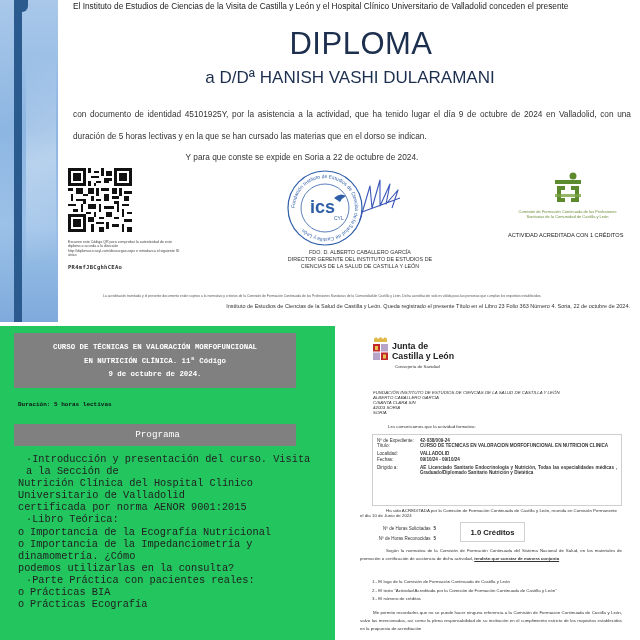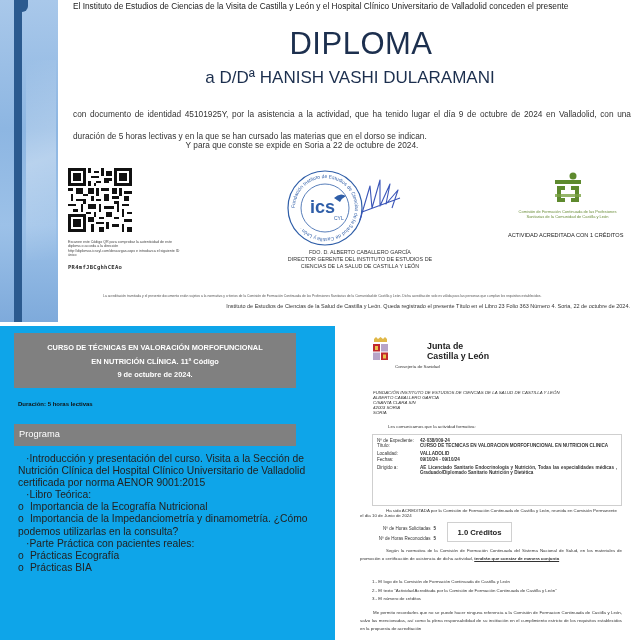--- a/index.html
+++ b/index.html
@@ -24,71 +24,71 @@
     background: linear-gradient(160deg, rgba(255,255,255,0) 0%, rgba(255,255,255,0.35) 50%, rgba(255,255,255,0) 100%);
   }
 
   .intro { position: absolute; left: 73px; top: 1px; font-size: 8.3px; color: #222; white-space: nowrap; }
   .title { position: absolute; left: 0; width: 640px; top: 26px; text-align: center; padding-left: 82px;
     font-size: 31px; color: #1c2f4e; letter-spacing: 0.5px; }
   .recipient { position: absolute; left: 0; width: 640px; top: 68px; text-align: center; padding-left: 60px;
     font-size: 17px; color: #1c2f4e; }
   .body-text { position: absolute; left: 73px; width: 558px; top: 103px; font-size: 8.3px; line-height: 22px;
     text-align: justify; color: #333; }
-  .expedition { position: absolute; left: 0; width: 544px; padding-left: 60px; top: 140px; text-align: center; font-size: 8.3px; color: #333; }
+  .expedition { position: absolute; left: 0; width: 544px; padding-left: 60px; top: 152px; text-align: center; font-size: 8.3px; color: #333; }
 
   .qr-block { position: absolute; left: 68px; top: 168px; width: 115px; }
   .qr { width: 64px; height: 64px; background: #fff; position: relative; }
   .qr svg { display: block; }
   .qr-caption { margin-top: 8px; font-size: 3.6px; line-height: 4.4px; color: #444; width: 112px; }
   .qr-id { margin-top: 6px; font-size: 5.5px; font-weight: bold; color: #333; letter-spacing: 0.3px; font-family: "DejaVu Sans Mono", monospace; }
 
   .seal-block { position: absolute; left: 282px; top: 168px; width: 150px; height: 80px; }
   .signer { position: absolute; left: 245px; width: 230px; top: 249px; text-align: center; font-size: 5.4px; line-height: 7px; color: #333; }
 
   .ccfc-block { position: absolute; left: 495px; top: 172px; width: 145px; text-align: center; }
   .ccfc-logo { width: 30px; height: 34px; margin: 0 auto; }
   .ccfc-text { font-size: 4px; line-height: 5px; color: #6b8e3a; margin-top: 3px; }
   .credits-label { position: absolute; left: 508px; top: 232px; font-size: 5.6px; color: #222; white-space: nowrap; }
 
   .legal { position: absolute; left: 103px; top: 294px; font-size: 3.4px; color: #555; white-space: nowrap; }
   .registry { position: absolute; right: 10px; top: 303px; font-size: 5.5px; color: #333; white-space: nowrap; }
 
   
-  .program-page { position: absolute; left: 0; top: 326px; width: 335px; height: 314px; background: #0ea5e9; }
+  .program-page { position: absolute; left: 0; top: 326px; width: 335px; height: 314px; background: #22c55e; font-family: Liberation Mono, monospace; }
   .course-box { position: absolute; left: 14px; top: 7px; width: 282px; height: 55px; background: #808080;
     color: #fff; font-weight: bold; text-align: center; font-size: 7.4px; line-height: 13.5px; padding-top: 8px; }
   .duration { position: absolute; left: 18px; top: 75px; font-size: 6px; font-weight: bold; color: #111; }
   .program-header { position: absolute; left: 14px; top: 98px; width: 282px; height: 22px; background: #808080;
-    color: #fff; font-size: 9.3px; padding: 5px 0 0 5px; }
+    color: #fff; font-size: 9.3px; padding: 5px 0 0 5px; text-align: center; }
   .program-list { position: absolute; left: 18px; top: 127px; width: 300px; font-size: 10.3px; line-height: 12.1px; color: #222; }
   .program-list .indent { padding-left: 8px; }
   .program-list .bullet { padding-left: 0; }
   .program-list .bullet .o { display: inline-block; width: 12px; }
 
   
   .letter { position: absolute; left: 340px; top: 326px; width: 300px; height: 314px; background: #fff; }
   .jcyl { position: absolute; left: 32px; top: 10px; }
   .jcyl-emblem { position: absolute; left: 0; top: 0; width: 17px; height: 26px; }
-  .jcyl-name { position: absolute; left: 20px; top: 6px; font-size: 8.8px; font-weight: bold; line-height: 9.5px; color: #222; white-space: nowrap; margin-left: 35px; }
+  .jcyl-name { position: absolute; left: 20px; top: 6px; font-size: 8.8px; font-weight: bold; line-height: 9.5px; color: #222; white-space: nowrap; }
   .jcyl-dept { position: absolute; left: 23px; top: 28px; font-size: 4.4px; color: #333; white-space: nowrap; }
 
   .addr { position: absolute; left: 33px; top: 64px; font-size: 4.4px; line-height: 5px; font-style: italic; color: #333; }
   .greet { position: absolute; left: 48px; top: 98px; font-size: 4.4px; color: #333; }
 
   .info-box { position: absolute; left: 32px; top: 108px; width: 250px; height: 72px; border: 1px solid #cfcfcf; padding: 3px 4px; }
   .info-row { display: flex; font-size: 4.6px; line-height: 5.2px; color: #333; }
   .info-row .k { width: 43px; flex: none; }
   .info-row .v { flex: 1; font-weight: bold; text-align: justify; }
   .info-row.gap { margin-top: 3px; }
 
   .accredited { position: absolute; left: 20px; top: 182px; width: 260px; font-size: 4.4px; line-height: 5.4px; color: #333; text-indent: 26px; }
   .hours { position: absolute; left: 36px; top: 198px; font-size: 4.5px; line-height: 9.8px; color: #333; text-align: right; width: 60px; }
   .hours b { margin-left: 3px; }
-  .credit-box { position: absolute; left: 107px; top: 196px; width: 65px; height: 20px; border: 1px solid #d0d0d0;
+  .credit-box { position: absolute; left: 120px; top: 196px; width: 65px; height: 20px; border: 1px solid #d0d0d0;
     font-size: 7.7px; font-weight: bold; text-align: center; line-height: 19px; color: #222; }
   .norm { position: absolute; left: 20px; top: 221px; width: 262px; font-size: 4.4px; line-height: 8.2px; color: #333; text-indent: 26px; text-align: justify; }
   .norm u { font-weight: bold; }
   .req-list { position: absolute; left: 32px; top: 252px; font-size: 4.4px; line-height: 8.6px; color: #333; }
   .reminder { position: absolute; left: 20px; top: 283px; width: 262px; font-size: 4.4px; line-height: 8.2px; color: #333; text-indent: 13px; text-align: justify; }
 </style>
 </head>
 <body>
 
 <section class="diploma">
@@ -230,22 +230,22 @@
   <div class="program-header">Programa</div>
   <div class="program-list">
     <div class="indent">·Introducción y presentación del curso. Visita a la Sección de</div>
     <div>Nutrición Clínica del Hospital Clínico Universitario de Valladolid</div>
     <div>certificada por norma AENOR 9001:2015</div>
     <div class="indent">·Libro Teórica:</div>
     <div class="bullet"><span class="o">o</span><span>Importancia de la Ecografía Nutricional</span></div>
     <div class="bullet"><span class="o">o</span><span>Importancia de la Impedanciometría y dinamometría. ¿Cómo</span></div>
     <div>podemos utilizarlas en la consulta?</div>
     <div class="indent">·Parte Práctica con pacientes reales:</div>
+    <div class="bullet"><span class="o">o</span><span>Prácticas BIA</span></div>
     <div class="bullet"><span class="o">o</span><span>Prácticas Ecografía</span></div>
-    <div class="bullet"><span class="o">o</span><span>Prácticas BIA</span></div>
   </div>
 </section>
 
 <section class="letter">
   <div class="jcyl">
     <svg class="jcyl-emblem" width="17" height="26" viewBox="0 0 17 26">
       <path d="M 2 3 l 2 -2 l 2 2 l 2.5 -2 l 2.5 2 l 2 -2 l 2 2 v 3 h -13 z" fill="#e0b848"></path>
       <rect x="1" y="8" width="7" height="7.5" fill="#c0282d"></rect>
       <rect x="9" y="8" width="7" height="7.5" fill="#b7a4c8"></rect>
       <rect x="1" y="16.5" width="7" height="7.5" fill="#b7a4c8"></rect>

